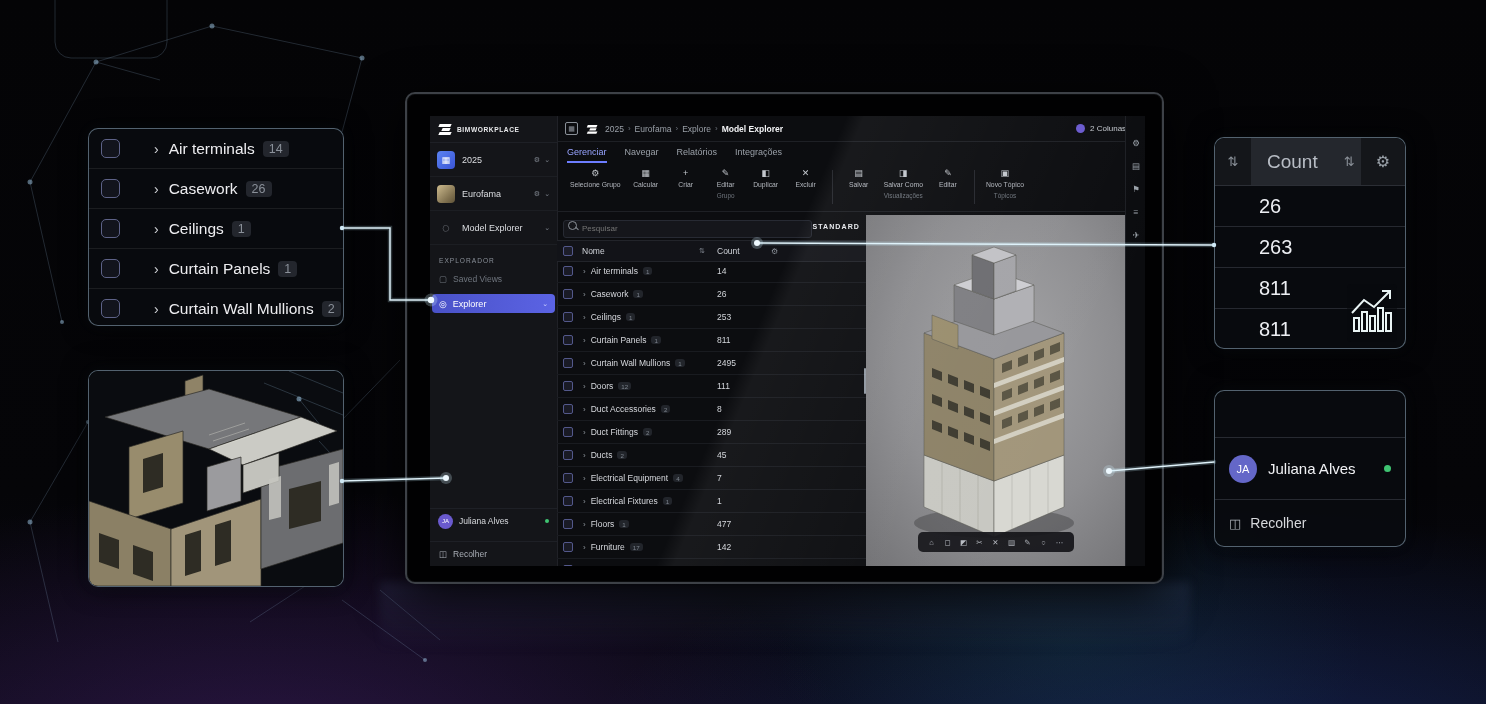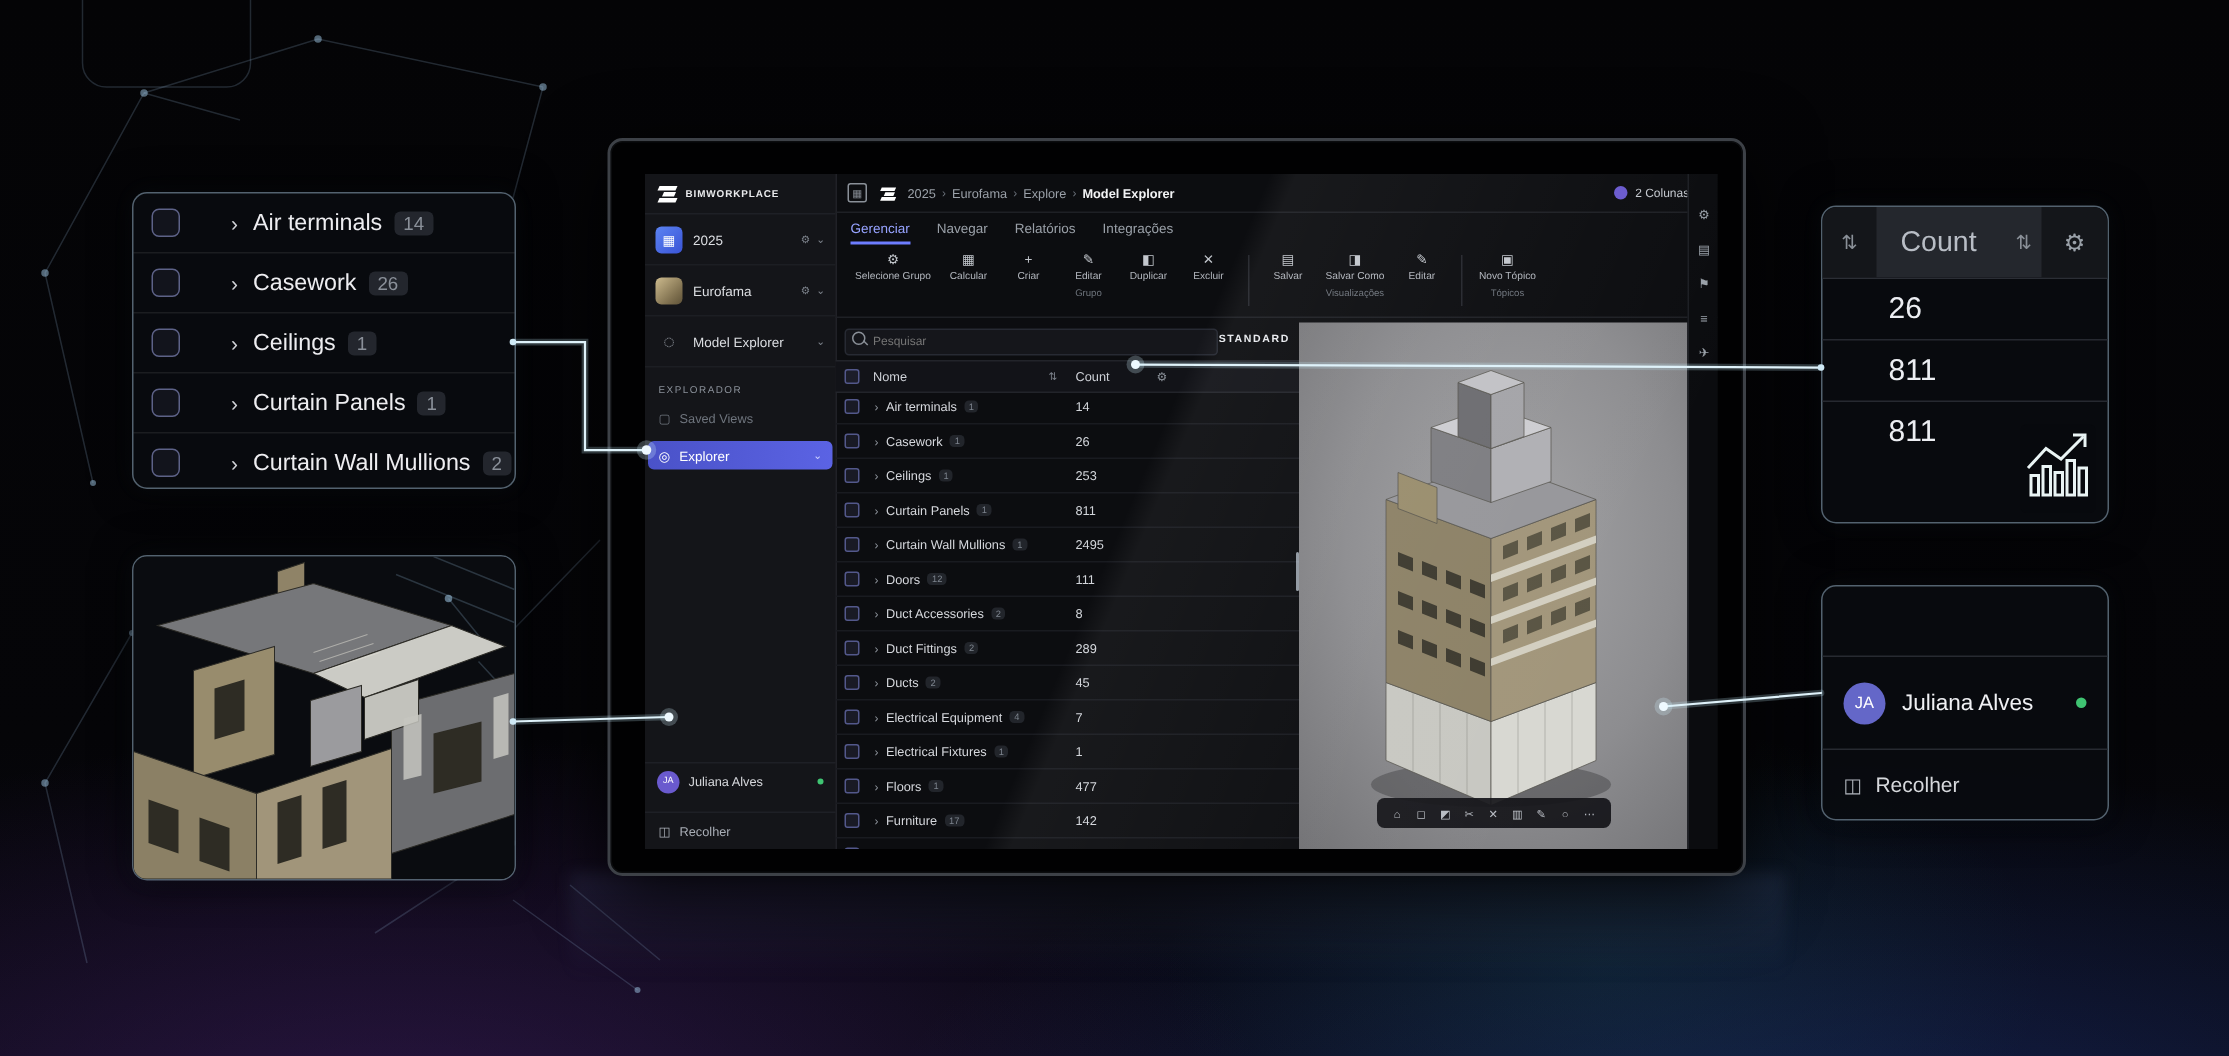--- a/index.html
+++ b/index.html
@@ -596,20 +596,23 @@
       <span style="font-size:13px;color:#8a9098;">⇅</span>
     </span>
     <span class="gearcell">⚙</span>
   </div>
   <div>
 
   <div class="count-row">
       <span>26</span>
     </div>
         <div class="count-row">
+      <span>263</span>
+    </div>
+        <div class="count-row">
       <span>811</span>
     </div>
         <div class="count-row">
       <span>811</span>
     </div>
       </div>
   <span class="chart-ic">
     <svg width="46" height="50" viewBox="0 0 46 50">
       <g stroke="#e9f4f4" stroke-width="2" fill="none">
         <rect x="5" y="32" width="5" height="13"></rect>

